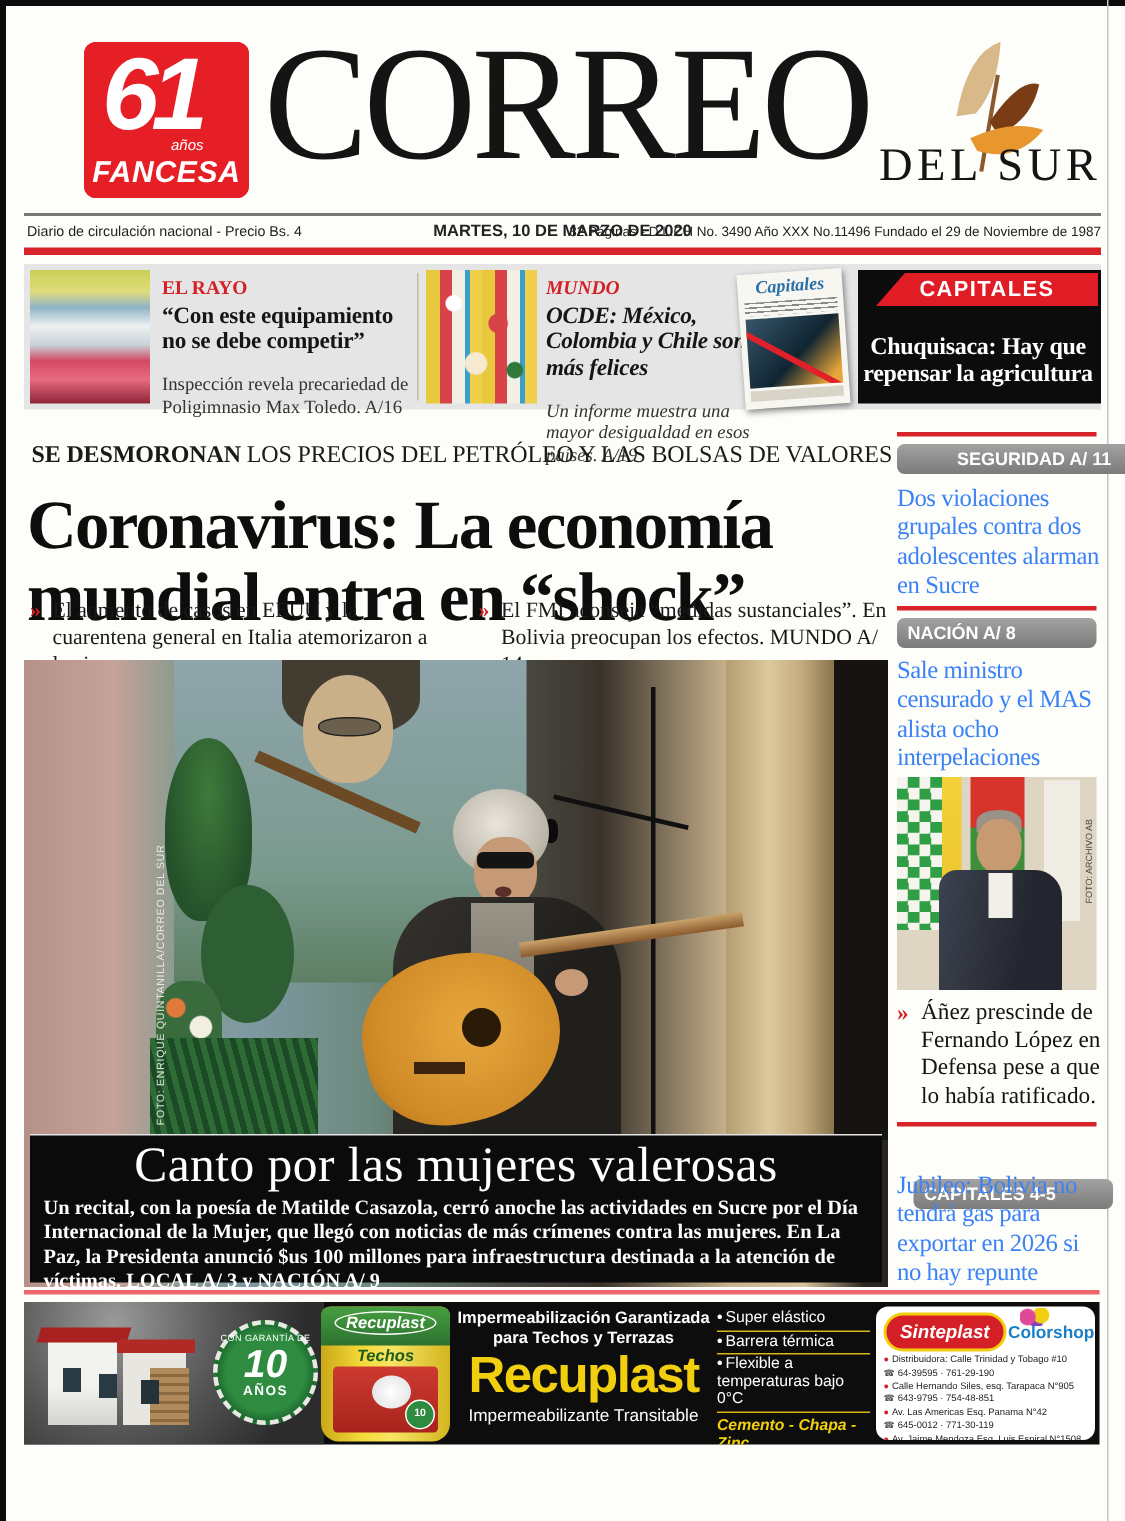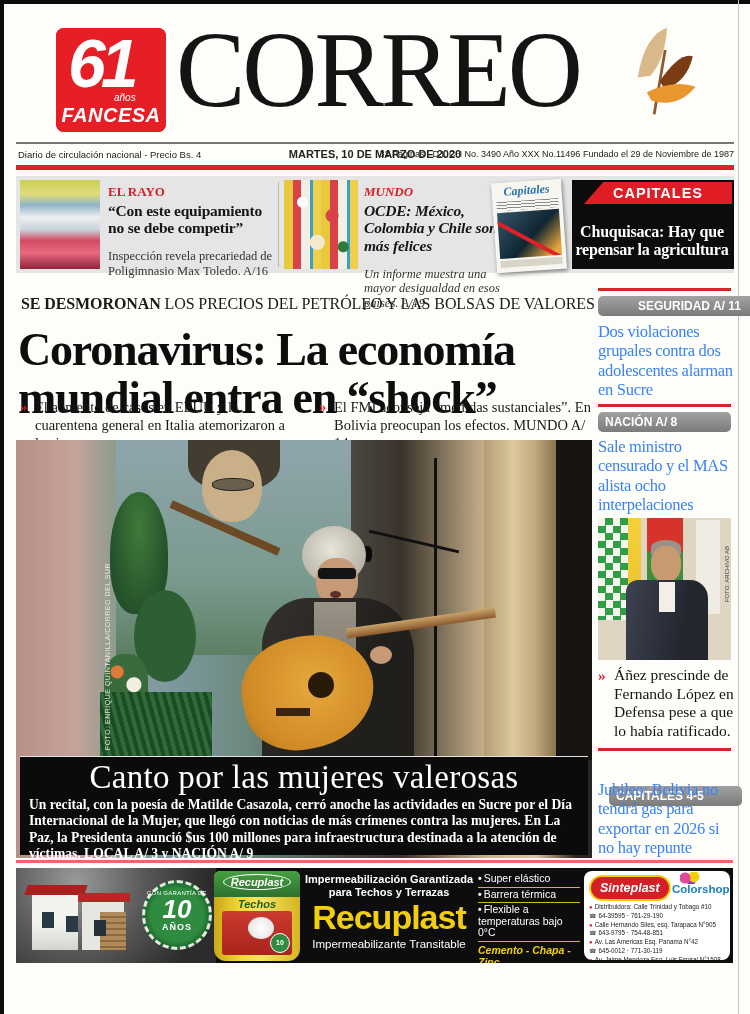--- a/index.html
+++ b/index.html
@@ -203,20 +203,21 @@
     <div class="fanos">años</div>
     <div class="fname">FANCESA</div>
   </div>
   <div class="corr">CORREO</div>
   <svg class="wheat" width="96" height="92" viewBox="0 0 100 100">
     <path d="M48,96 L60,26" stroke="#8a5a2e" stroke-width="3" fill="none"></path>
     <path d="M30,56 Q38,10 62,2 Q60,36 44,54 Z" fill="#d9b98a"></path>
     <path d="M54,60 Q76,28 90,33 Q84,60 60,69 Z" fill="#7a3c14"></path>
     <path d="M40,72 Q70,58 93,66 Q73,90 45,81 Z" fill="#e8962e"></path>
   </svg>
+  <div class="delsur">DEL SUR</div>
 
   <div class="datebar">
     <span class="db-left">Diario de circulación nacional - Precio Bs. 4</span>
     <span class="db-center">MARTES, 10 DE MARZO DE 2020</span>
     <span class="db-right">32 Páginas - D.L.CH No. 3490 Año XXX No.11496 Fundado el 29 de Noviembre de 1987</span>
   </div>
   <div class="redrule"></div>
 
   <section class="teasers">
     <div class="timg t1img"></div>

